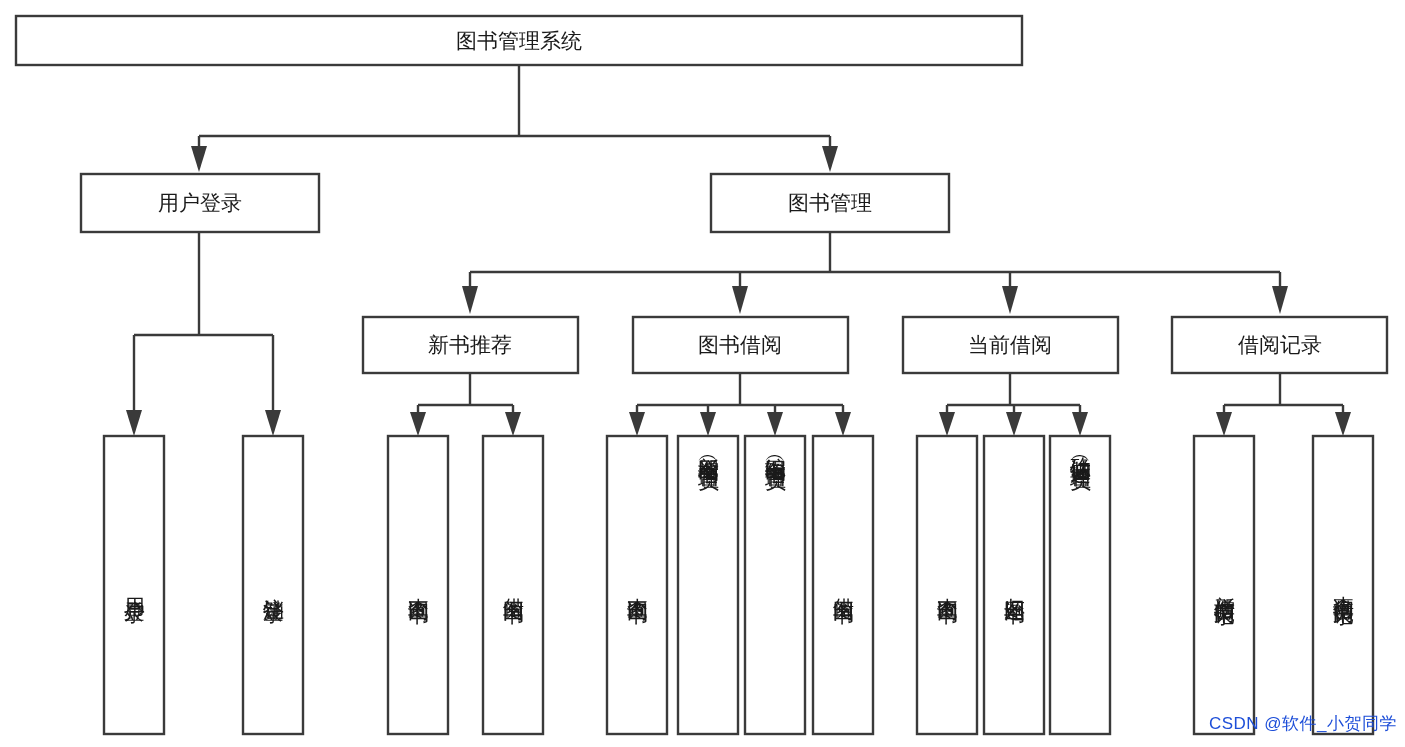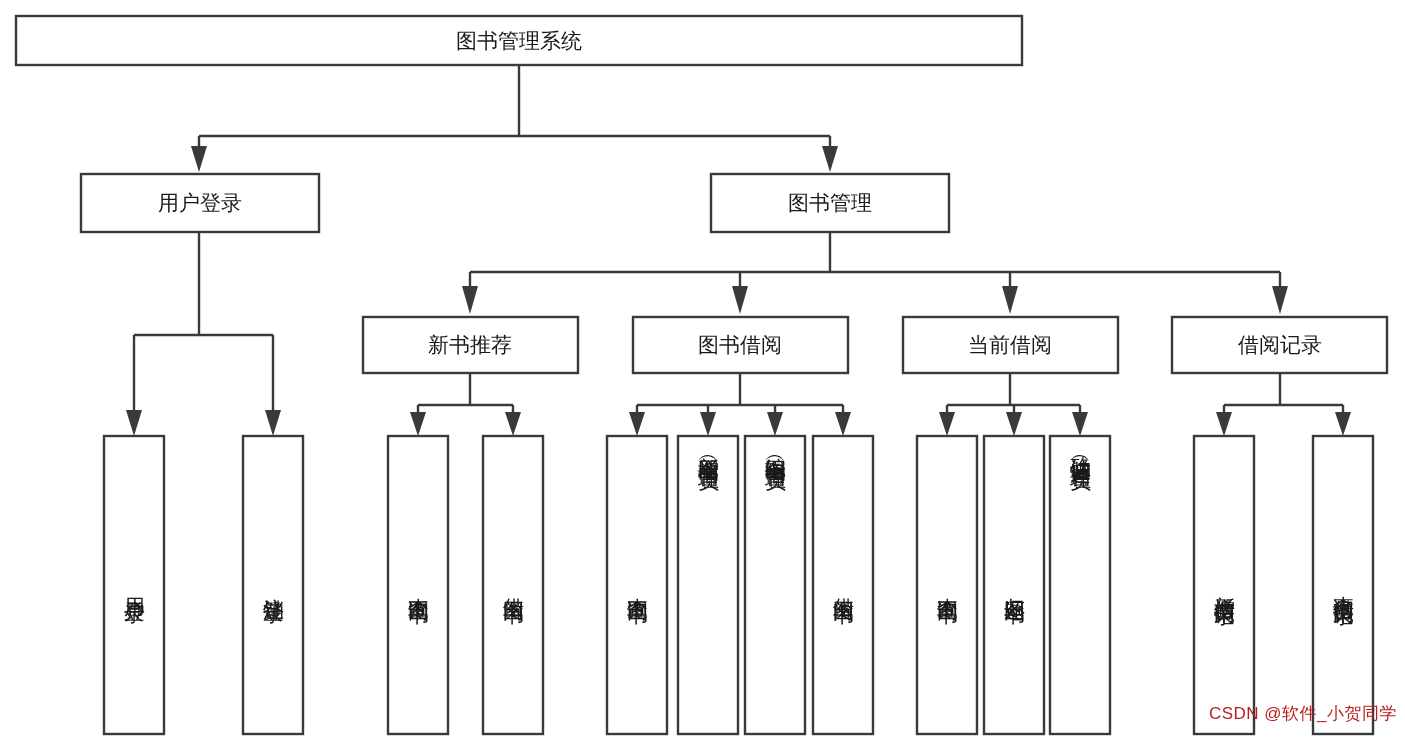--- a/index.html
+++ b/index.html
@@ -62,24 +62,24 @@
     font-size: 21px;
     line-height: 1.18;
     color: #1a1a1a;
     letter-spacing: 2px;
     white-space: nowrap;
     text-align: center;
   }
   .watermark {
     position: absolute;
     right: 8px;
-    bottom: 22px;
+    bottom: 12px;
     font-family: "Liberation Sans", "DejaVu Sans", sans-serif;
     font-size: 17px;
-    color: #b91c1c;
+    color: #1d4ed8;
     letter-spacing: 0.5px;
     white-space: nowrap;
   }
 </style>
 </head>
 <body>
 
 <div id="diagram-root">
 
   <svg id="flow" viewBox="0 0 1405 747">

